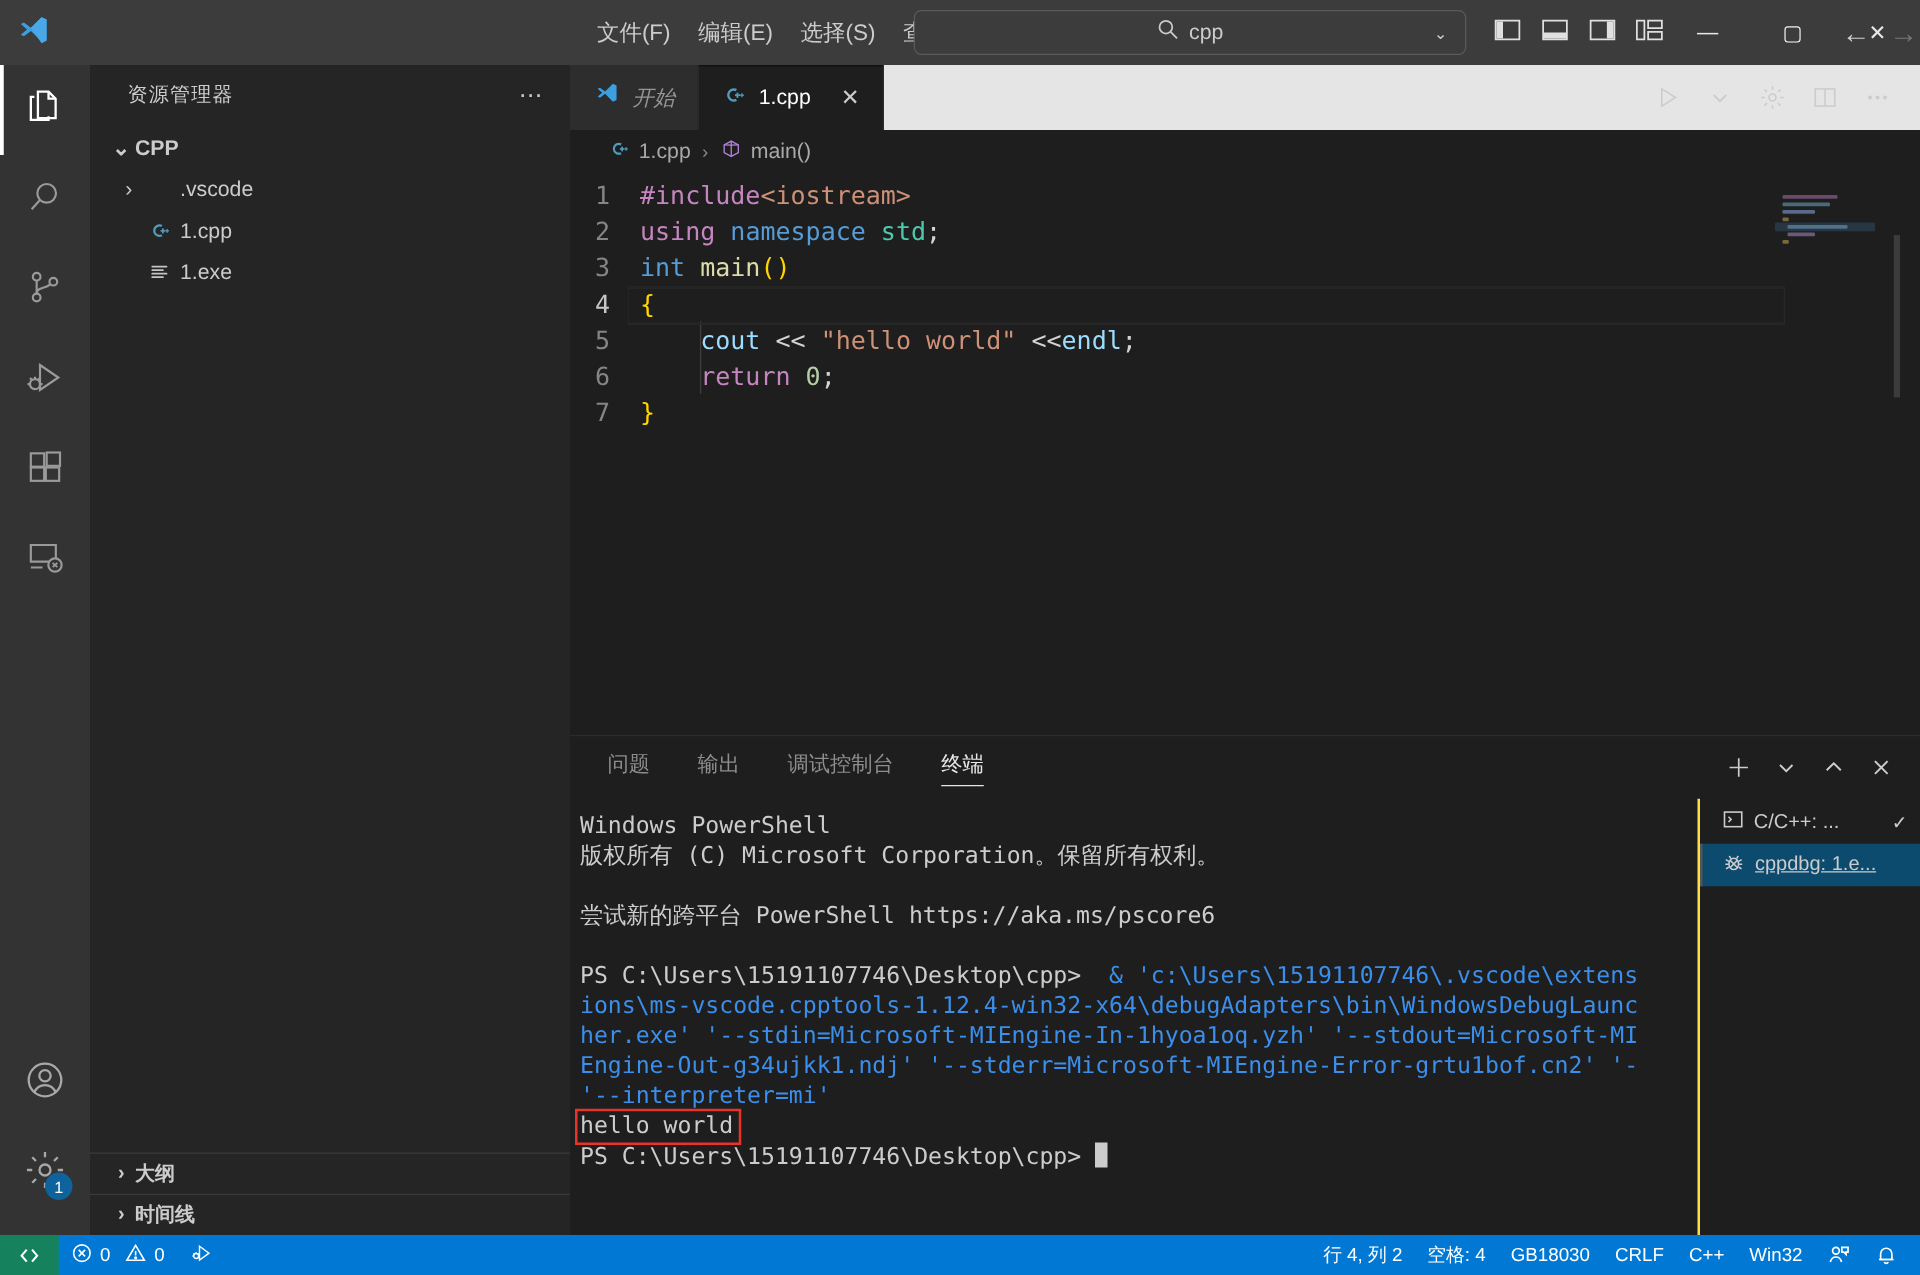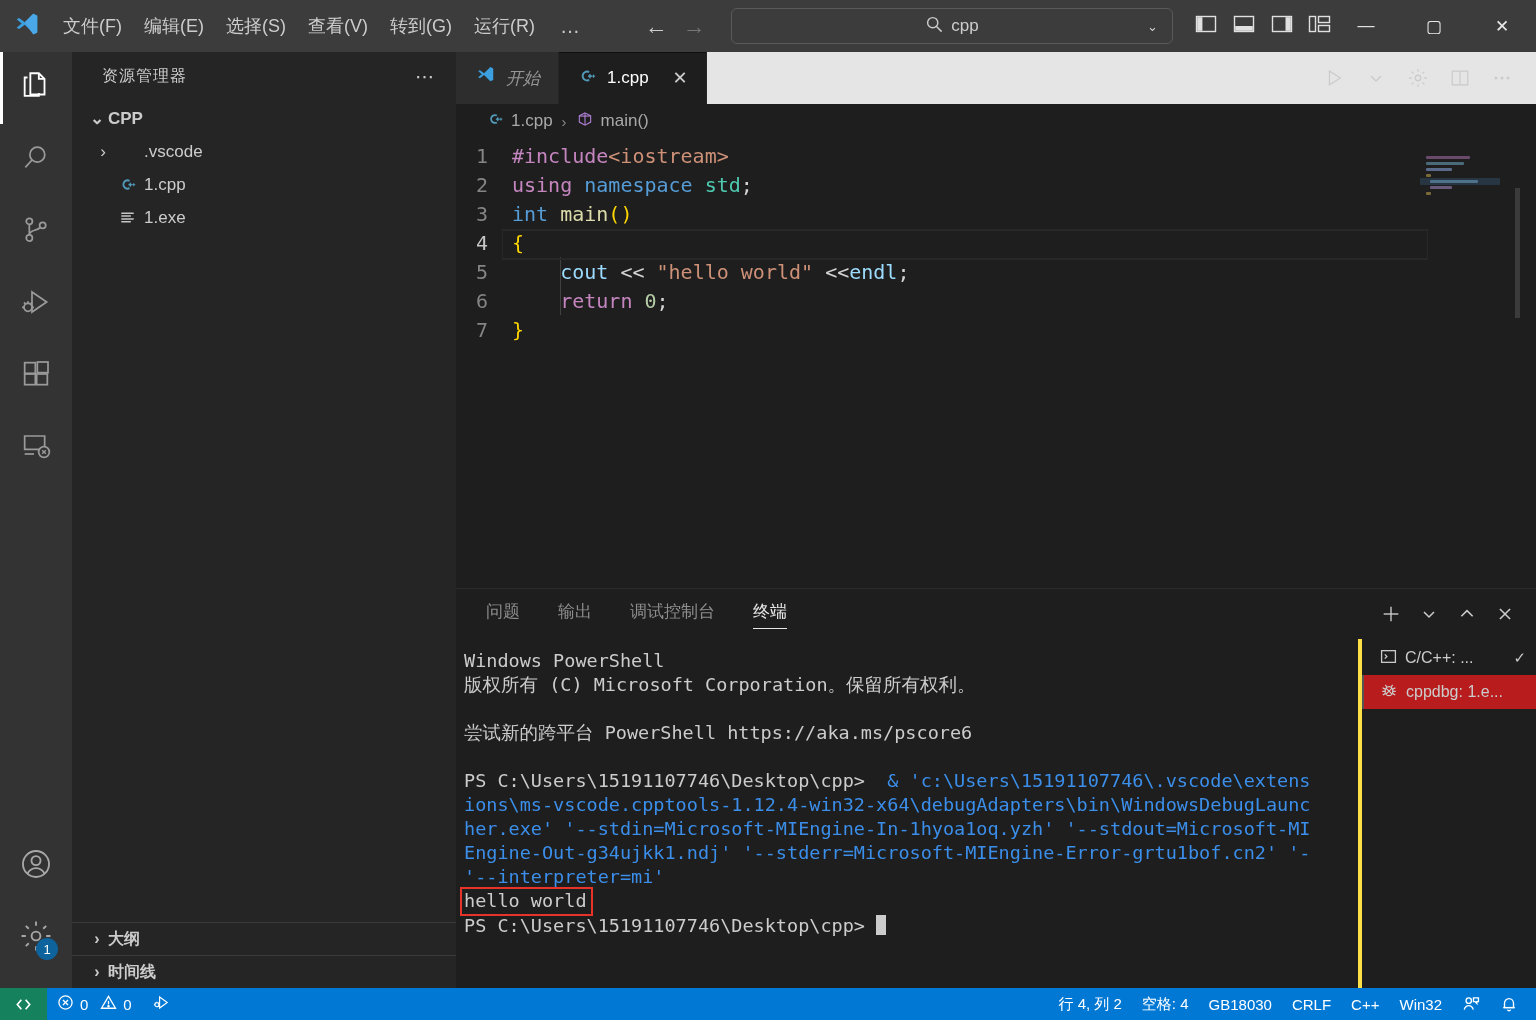--- a/index.html
+++ b/index.html
@@ -7,21 +7,21 @@
     width: 1536px; height: 1020px;
     background: #1e1e1e;
     font-family: "Liberation Sans", sans-serif;
     overflow: hidden;
   }
   .app { width: 1536px; height: 1020px; display: flex; flex-direction: column; background: #1e1e1e; }
 
   
   .titlebar {
     height: 52px; background: #3c3c3c; display: flex; align-items: center;
-    flex: 0 0 52px; position: relative;
+    flex: 0 0 52px; position: relative; justify-content: space-between;
   }
   .vscode-logo { width: 52px; display: flex; align-items: center; justify-content: center; }
   .menu { display: flex; align-items: center; gap: 0px; }
   .menu-item {
     color: #cccccc; font-size: 18px; padding: 5px 11px; white-space: nowrap; cursor: default;
   }
   .menu-dots { color: #cccccc; font-size: 20px; padding: 2px 14px; letter-spacing: 1px; }
   .navarrows { display: flex; align-items: center; gap: 12px; margin-left: 48px; }
   .navarrow { color: #cccccc; font-size: 23px; line-height: 1; width: 26px; text-align: center; }
   .navarrow.disabled { color: #767676; }
@@ -155,28 +155,28 @@
     flex: 1 1 auto; font-family: "DejaVu Sans Mono", monospace; font-size: 18.5px; line-height: 24px;
     color: #cccccc; padding: 10px 0 0 8px; overflow: hidden; position: relative;
   }
   .term-line { white-space: pre; padding-left: 0; }
   .term-cyan { color: #3b8eea; }
   .term-hl {
     display: inline-block; outline: 2px solid #e8332a; padding: 0px 4px 1px 2px; margin-left: -2px;
   }
   .cursor { display: inline-block; width: 10px; height: 20px; background: #cccccc; vertical-align: -3px; }
   .termlist {
-    width: 178px; flex: 0 0 178px; background: #1e1e1e; border-left: 4px solid #fde047;
+    width: 178px; flex: 0 0 178px; background: #1e1e1e; border-left: 2px solid #fde047;
     padding-top: 2px;
   }
   .tl-row {
     height: 34px; display: flex; align-items: center; gap: 8px; padding: 0 10px 0 18px;
     color: #cccccc; font-size: 16px; cursor: pointer; white-space: nowrap; position: relative;
   }
-  .tl-row.selected { background: #b91c1c; }
+  .tl-row.selected { background: #0c4a6e; text-decoration: underline; }
   .tl-row.selected::before { content: ""; position: absolute; left: 0; top: 0; bottom: 0; width: 2px; background: #555; }
   .tl-label { overflow: hidden; text-overflow: ellipsis; }
   .tl-check { margin-left: auto; color: #cccccc; font-size: 15px; }
 
   
   .statusbar {
     height: 32px; flex: 0 0 32px; background: #0078d4; display: flex; align-items: center;
     color: #ffffff; font-size: 15px;
   }
   .sb-remote { background: #16825d; height: 32px; display: flex; align-items: center; padding: 0 14px; }

